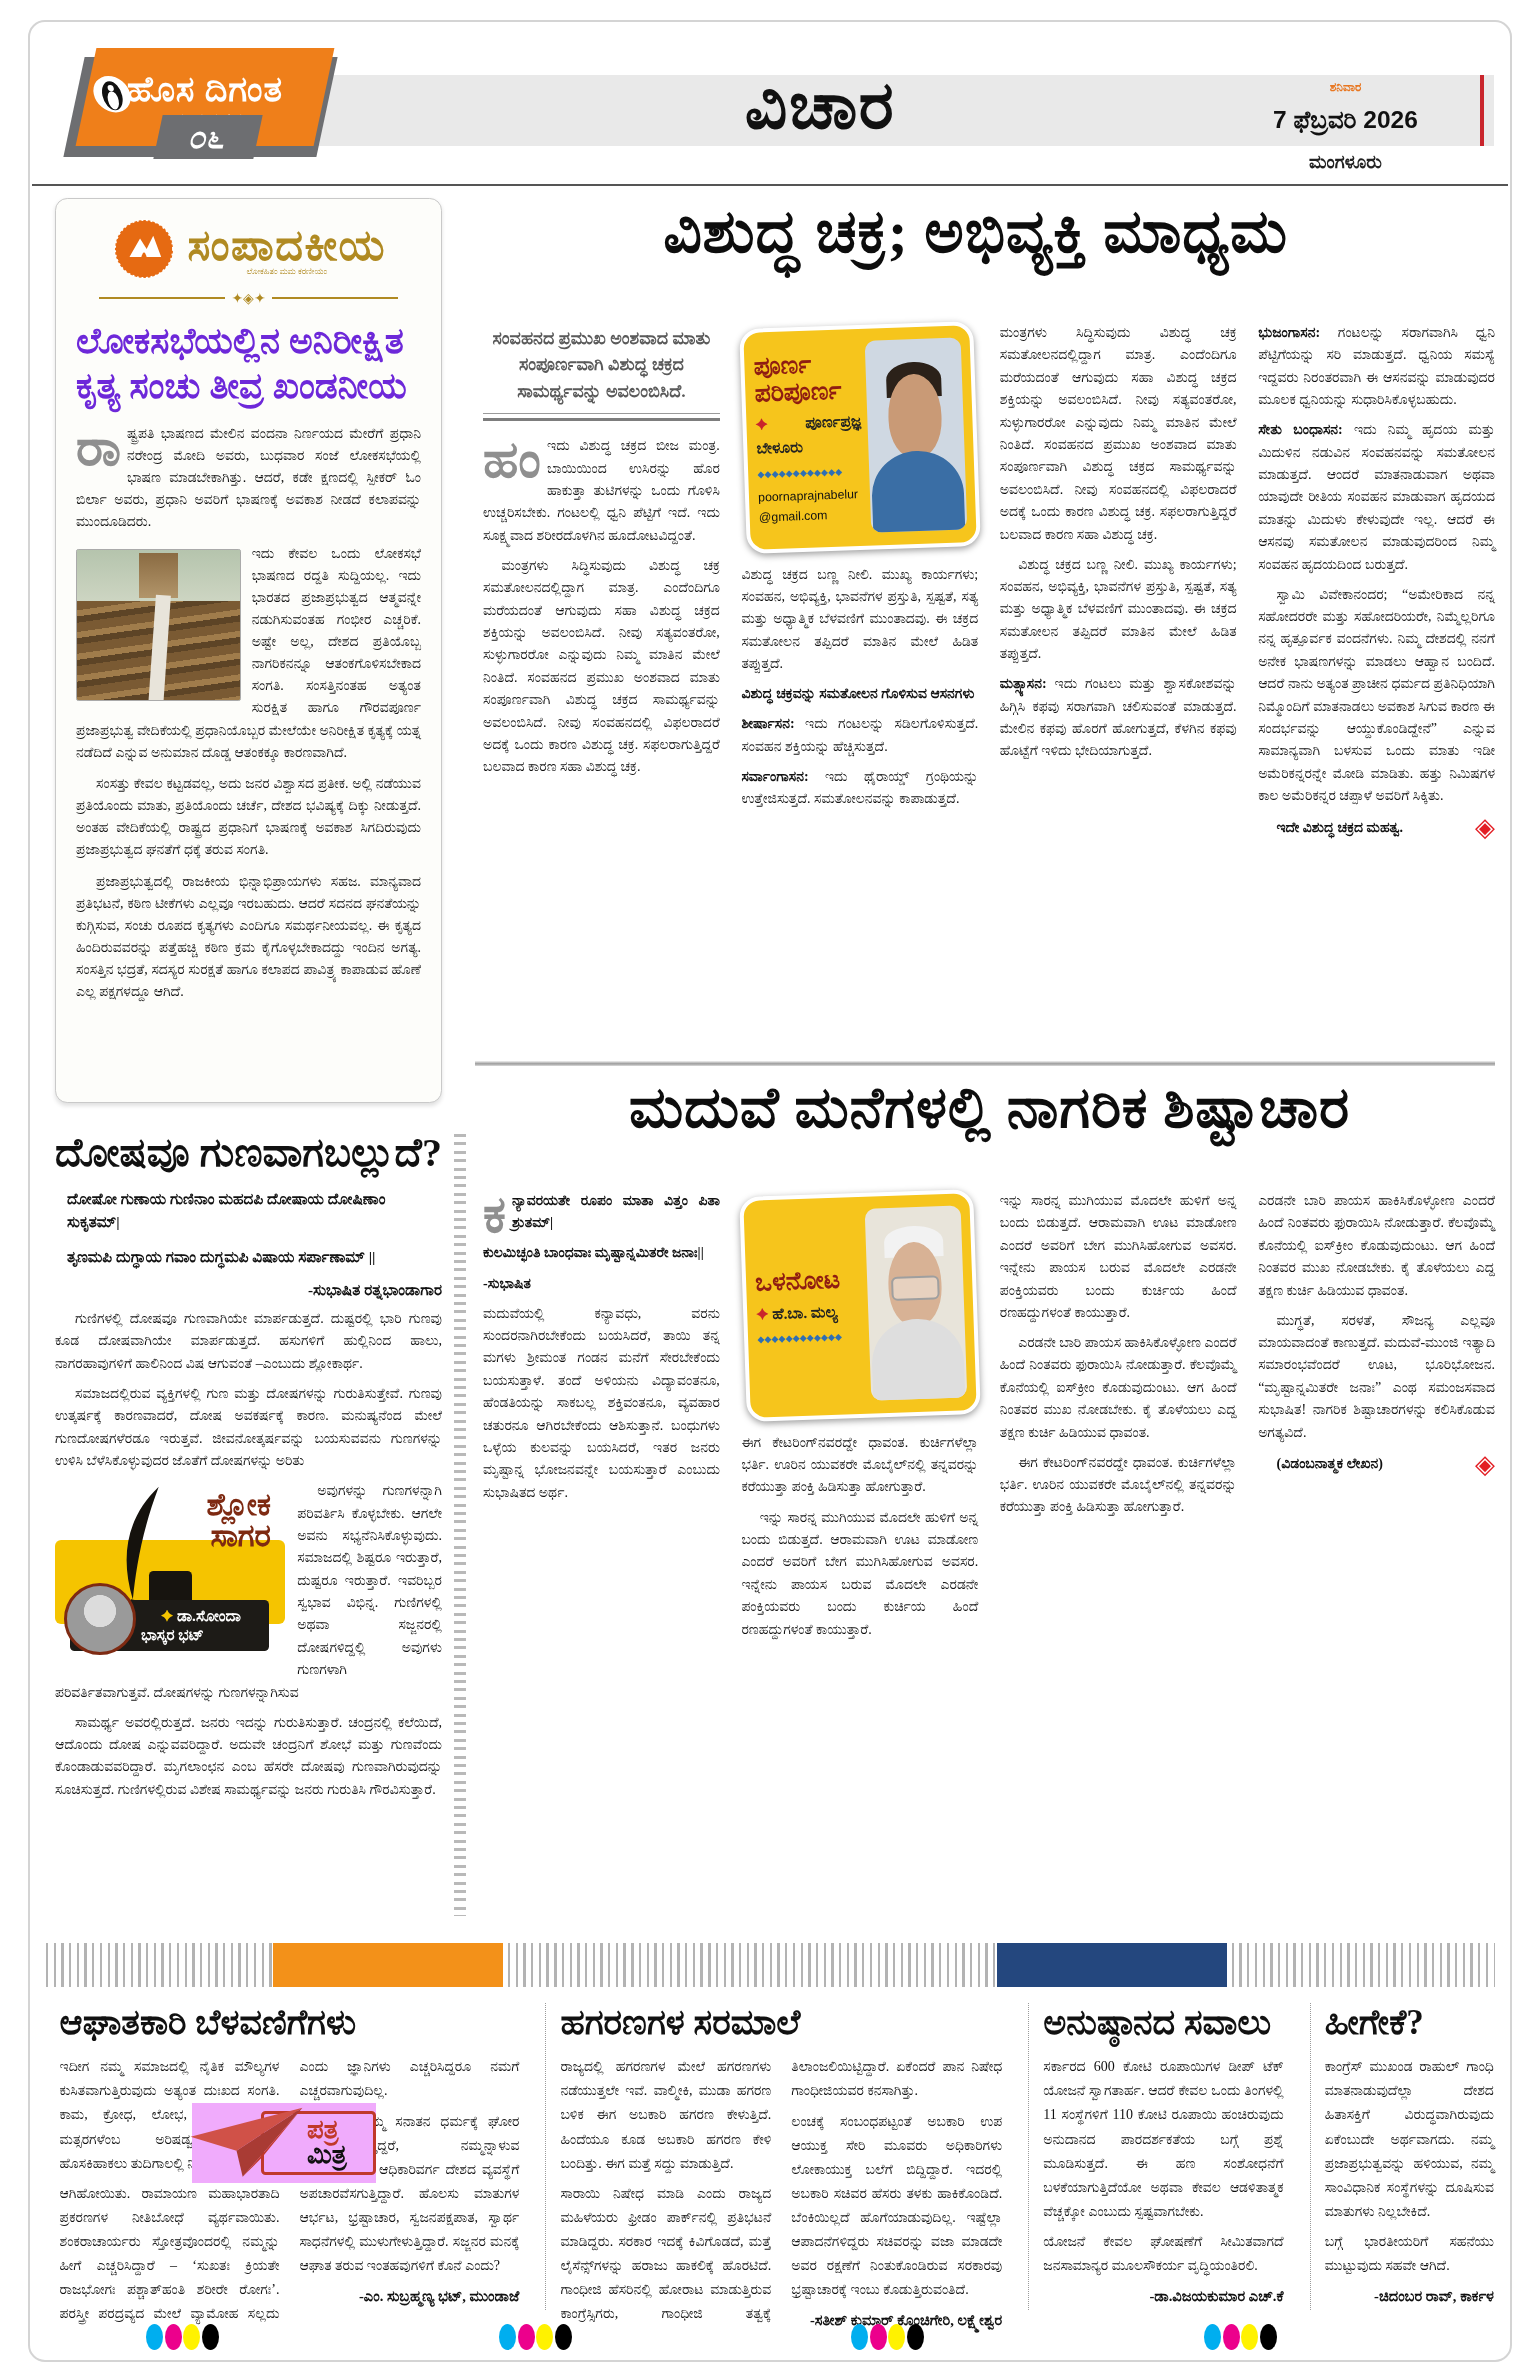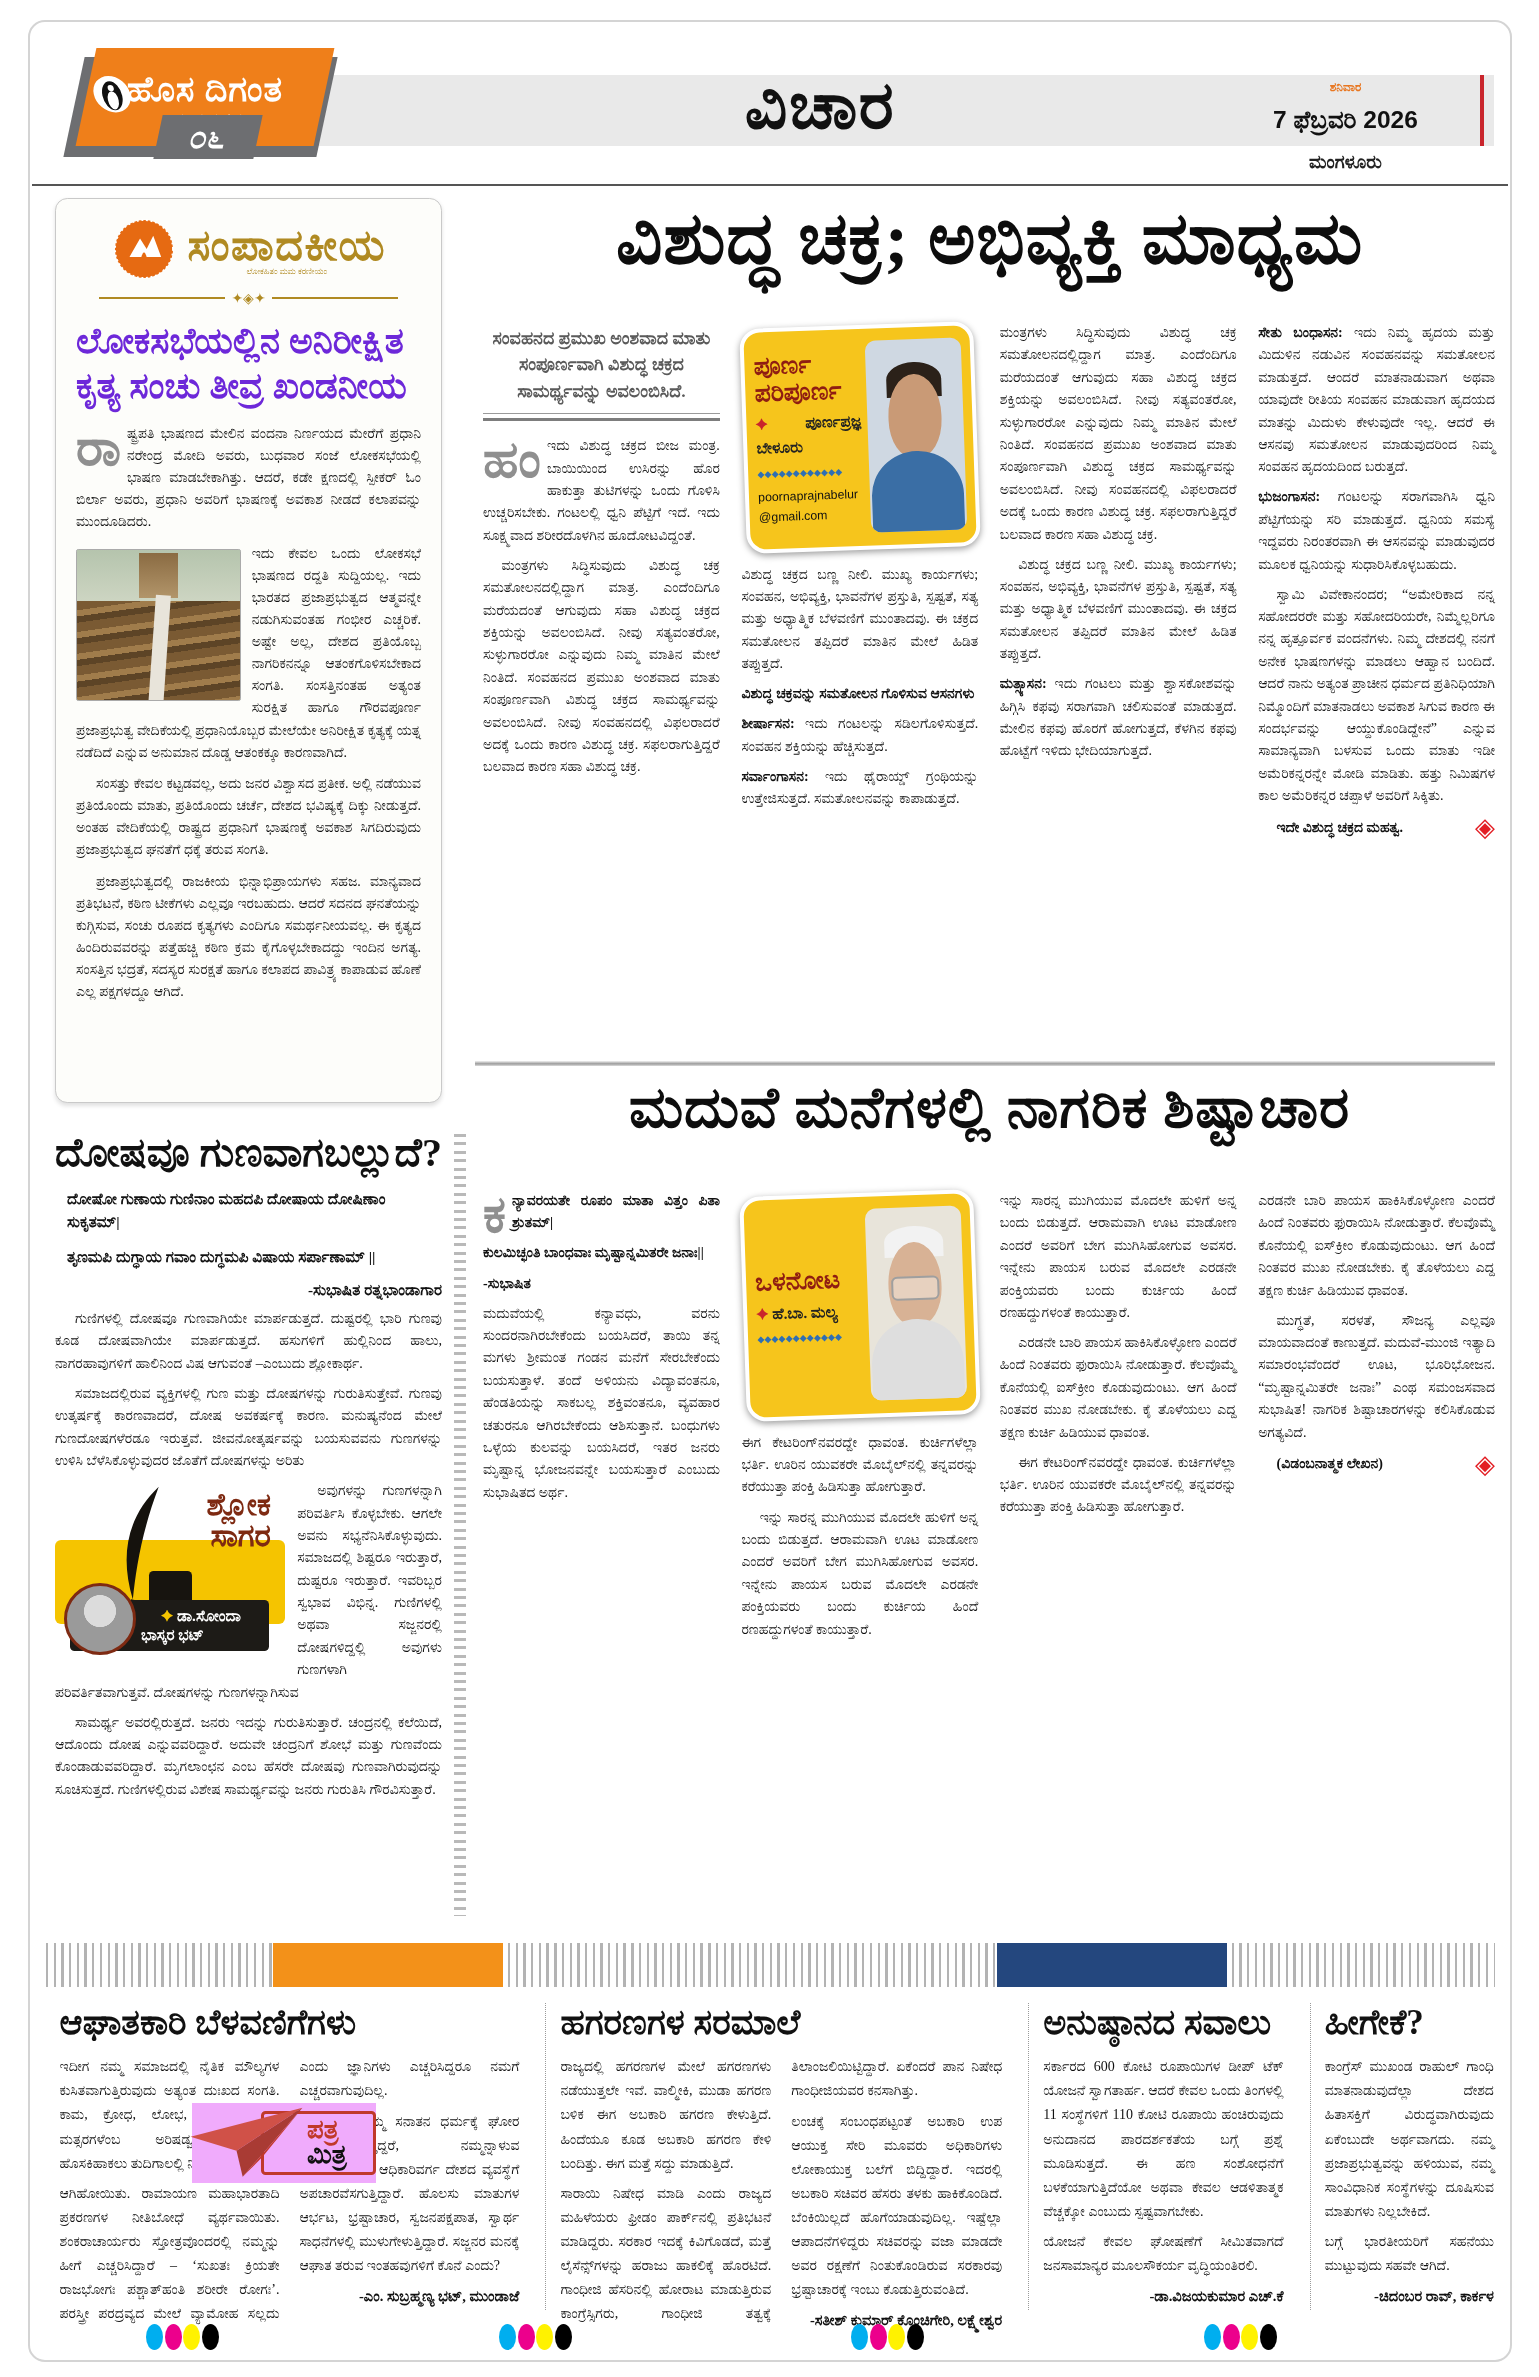--- a/index.html
+++ b/index.html
@@ -198,21 +198,21 @@
             <span class="parl-seats"></span>
             <span class="parl-aisle"></span>
         </span>
         <span>ಇದು ಕೇವಲ ಒಂದು ಲೋಕಸಭೆ ಭಾಷಣದ ರದ್ದತಿ ಸುದ್ದಿಯಲ್ಲ. ಇದು ಭಾರತದ ಪ್ರಜಾಪ್ರಭುತ್ವದ ಆತ್ಮವನ್ನೇ ನಡುಗಿಸುವಂತಹ ಗಂಭೀರ ಎಚ್ಚರಿಕೆ. ಅಷ್ಟೇ ಅಲ್ಲ, ದೇಶದ ಪ್ರತಿಯೊಬ್ಬ ನಾಗರಿಕನನ್ನೂ ಆತಂಕಗೊಳಿಸಬೇಕಾದ ಸಂಗತಿ. ಸಂಸತ್ತಿನಂತಹ ಅತ್ಯಂತ ಸುರಕ್ಷಿತ ಹಾಗೂ ಗೌರವಪೂರ್ಣ ಪ್ರಜಾಪ್ರಭುತ್ವ ವೇದಿಕೆಯಲ್ಲಿ ಪ್ರಧಾನಿಯೊಬ್ಬರ ಮೇಲೆಯೇ ಅನಿರೀಕ್ಷಿತ ಕೃತ್ಯಕ್ಕೆ ಯತ್ನ ನಡೆದಿದೆ ಎನ್ನುವ ಅನುಮಾನ ದೊಡ್ಡ ಆತಂಕಕ್ಕೂ ಕಾರಣವಾಗಿದೆ.</span>
       </p>
       <p>ಸಂಸತ್ತು ಕೇವಲ ಕಟ್ಟಡವಲ್ಲ, ಅದು ಜನರ ವಿಶ್ವಾಸದ ಪ್ರತೀಕ. ಅಲ್ಲಿ ನಡೆಯುವ ಪ್ರತಿಯೊಂದು ಮಾತು, ಪ್ರತಿಯೊಂದು ಚರ್ಚೆ, ದೇಶದ ಭವಿಷ್ಯಕ್ಕೆ ದಿಕ್ಕು ನೀಡುತ್ತದೆ. ಅಂತಹ ವೇದಿಕೆಯಲ್ಲಿ ರಾಷ್ಟ್ರದ ಪ್ರಧಾನಿಗೆ ಭಾಷಣಕ್ಕೆ ಅವಕಾಶ ಸಿಗದಿರುವುದು ಪ್ರಜಾಪ್ರಭುತ್ವದ ಘನತೆಗೆ ಧಕ್ಕೆ ತರುವ ಸಂಗತಿ.</p>
       <p>ಪ್ರಜಾಪ್ರಭುತ್ವದಲ್ಲಿ ರಾಜಕೀಯ ಭಿನ್ನಾಭಿಪ್ರಾಯಗಳು ಸಹಜ. ಮಾನ್ಯವಾದ ಪ್ರತಿಭಟನೆ, ಕಠಿಣ ಟೀಕೆಗಳು ಎಲ್ಲವೂ ಇರಬಹುದು. ಆದರೆ ಸದನದ ಘನತೆಯನ್ನು ಕುಗ್ಗಿಸುವ, ಸಂಚು ರೂಪದ ಕೃತ್ಯಗಳು ಎಂದಿಗೂ ಸಮರ್ಥನೀಯವಲ್ಲ. ಈ ಕೃತ್ಯದ ಹಿಂದಿರುವವರನ್ನು ಪತ್ತೆಹಚ್ಚಿ ಕಠಿಣ ಕ್ರಮ ಕೈಗೊಳ್ಳಬೇಕಾದದ್ದು ಇಂದಿನ ಅಗತ್ಯ. ಸಂಸತ್ತಿನ ಭದ್ರತೆ, ಸದಸ್ಯರ ಸುರಕ್ಷತೆ ಹಾಗೂ ಕಲಾಪದ ಪಾವಿತ್ರ್ಯ ಕಾಪಾಡುವ ಹೊಣೆ ಎಲ್ಲ ಪಕ್ಷಗಳದ್ದೂ ಆಗಿದೆ.</p>
     </div>
   </div>
 
-  <div class="a-headline" style="left:491px;top:198px;width:997px;font-size:72px;">ವಿಶುದ್ಧ ಚಕ್ರ; ಅಭಿವ್ಯಕ್ತಿ ಮಾಧ್ಯಮ</div>
+  <div class="a-headline" style="left:477px;top:198px;width:997px;font-size:60px;">ವಿಶುದ್ಧ ಚಕ್ರ; ಅಭಿವ್ಯಕ್ತಿ ಮಾಧ್ಯಮ</div>
   <div class="cols" style="left:483px;top:322px;width:1012px;height:729px;">
     <div class="acol">
       <div class="standfirst">ಸಂವಹನದ ಪ್ರಮುಖ ಅಂಶವಾದ ಮಾತು ಸಂಪೂರ್ಣವಾಗಿ ವಿಶುದ್ಧ ಚಕ್ರದ ಸಾಮರ್ಥ್ಯವನ್ನು ಅವಲಂಬಿಸಿದೆ.</div>
       <div class="sf-rule"></div>
       <p class="nofirst"><span class="dropcap">ಹಂ</span><span>ಇದು ವಿಶುದ್ಧ ಚಕ್ರದ ಬೀಜ ಮಂತ್ರ. ಬಾಯಿಯಿಂದ ಉಸಿರನ್ನು ಹೊರ ಹಾಕುತ್ತಾ ತುಟಿಗಳನ್ನು ಒಂದು ಗೊಳಿಸಿ ಉಚ್ಚರಿಸಬೇಕು. ಗಂಟಲಲ್ಲಿ ಧ್ವನಿ ಪೆಟ್ಟಿಗೆ ಇದೆ. ಇದು ಸೂಕ್ಷ್ಮವಾದ ಶರೀರದೊಳಗಿನ ಹೂದೋಟವಿದ್ದಂತೆ.</span></p>
       <p>ಮಂತ್ರಗಳು ಸಿದ್ಧಿಸುವುದು ವಿಶುದ್ಧ ಚಕ್ರ ಸಮತೋಲನದಲ್ಲಿದ್ದಾಗ ಮಾತ್ರ. ಎಂದೆಂದಿಗೂ ಮರೆಯದಂತೆ ಆಗುವುದು ಸಹಾ ವಿಶುದ್ಧ ಚಕ್ರದ ಶಕ್ತಿಯನ್ನು ಅವಲಂಬಿಸಿದೆ. ನೀವು ಸತ್ಯವಂತರೋ, ಸುಳ್ಳುಗಾರರೋ ಎನ್ನುವುದು ನಿಮ್ಮ ಮಾತಿನ ಮೇಲೆ ನಿಂತಿದೆ. ಸಂವಹನದ ಪ್ರಮುಖ ಅಂಶವಾದ ಮಾತು ಸಂಪೂರ್ಣವಾಗಿ ವಿಶುದ್ಧ ಚಕ್ರದ ಸಾಮರ್ಥ್ಯವನ್ನು ಅವಲಂಬಿಸಿದೆ. ನೀವು ಸಂವಹನದಲ್ಲಿ ವಿಫಲರಾದರೆ ಅದಕ್ಕೆ ಒಂದು ಕಾರಣ ವಿಶುದ್ಧ ಚಕ್ರ. ಸಫಲರಾಗುತ್ತಿದ್ದರೆ ಬಲವಾದ ಕಾರಣ ಸಹಾ ವಿಶುದ್ಧ ಚಕ್ರ.</p>
     </div>
     <div class="acol">
       <div class="card">
         <div class="card-left">
@@ -231,22 +231,22 @@
       <p class="nofirst lead-bold">ವಿಶುದ್ಧ ಚಕ್ರವನ್ನು ಸಮತೋಲನ ಗೊಳಿಸುವ ಆಸನಗಳು</p>
       <p class="nofirst"><span class="lead-bold">ಶೀರ್ಷಾಸನ:</span><span> ಇದು ಗಂಟಲನ್ನು ಸಡಿಲಗೊಳಿಸುತ್ತದೆ. ಸಂವಹನ ಶಕ್ತಿಯನ್ನು ಹೆಚ್ಚಿಸುತ್ತದೆ.</span></p>
       <p class="nofirst"><span class="lead-bold">ಸರ್ವಾಂಗಾಸನ:</span><span> ಇದು ಥೈರಾಯ್ಡ್ ಗ್ರಂಥಿಯನ್ನು ಉತ್ತೇಜಿಸುತ್ತದೆ. ಸಮತೋಲನವನ್ನು ಕಾಪಾಡುತ್ತದೆ.</span></p>
     </div>
     <div class="acol">
       <p class="nofirst">ಮಂತ್ರಗಳು ಸಿದ್ಧಿಸುವುದು ವಿಶುದ್ಧ ಚಕ್ರ ಸಮತೋಲನದಲ್ಲಿದ್ದಾಗ ಮಾತ್ರ. ಎಂದೆಂದಿಗೂ ಮರೆಯದಂತೆ ಆಗುವುದು ಸಹಾ ವಿಶುದ್ಧ ಚಕ್ರದ ಶಕ್ತಿಯನ್ನು ಅವಲಂಬಿಸಿದೆ. ನೀವು ಸತ್ಯವಂತರೋ, ಸುಳ್ಳುಗಾರರೋ ಎನ್ನುವುದು ನಿಮ್ಮ ಮಾತಿನ ಮೇಲೆ ನಿಂತಿದೆ. ಸಂವಹನದ ಪ್ರಮುಖ ಅಂಶವಾದ ಮಾತು ಸಂಪೂರ್ಣವಾಗಿ ವಿಶುದ್ಧ ಚಕ್ರದ ಸಾಮರ್ಥ್ಯವನ್ನು ಅವಲಂಬಿಸಿದೆ. ನೀವು ಸಂವಹನದಲ್ಲಿ ವಿಫಲರಾದರೆ ಅದಕ್ಕೆ ಒಂದು ಕಾರಣ ವಿಶುದ್ಧ ಚಕ್ರ. ಸಫಲರಾಗುತ್ತಿದ್ದರೆ ಬಲವಾದ ಕಾರಣ ಸಹಾ ವಿಶುದ್ಧ ಚಕ್ರ.</p>
       <p>ವಿಶುದ್ಧ ಚಕ್ರದ ಬಣ್ಣ ನೀಲಿ. ಮುಖ್ಯ ಕಾರ್ಯಗಳು; ಸಂವಹನ, ಅಭಿವ್ಯಕ್ತಿ, ಭಾವನೆಗಳ ಪ್ರಸ್ತುತಿ, ಸ್ಪಷ್ಟತೆ, ಸತ್ಯ ಮತ್ತು ಅಧ್ಯಾತ್ಮಿಕ ಬೆಳವಣಿಗೆ ಮುಂತಾದವು. ಈ ಚಕ್ರದ ಸಮತೋಲನ ತಪ್ಪಿದರೆ ಮಾತಿನ ಮೇಲೆ ಹಿಡಿತ ತಪ್ಪುತ್ತದೆ.</p>
       <p class="nofirst"><span class="lead-bold">ಮತ್ಸ್ಯಾಸನ:</span><span> ಇದು ಗಂಟಲು ಮತ್ತು ಶ್ವಾಸಕೋಶವನ್ನು ಹಿಗ್ಗಿಸಿ ಕಫವು ಸರಾಗವಾಗಿ ಚಲಿಸುವಂತೆ ಮಾಡುತ್ತದೆ. ಮೇಲಿನ ಕಫವು ಹೊರಗೆ ಹೋಗುತ್ತದೆ, ಕೆಳಗಿನ ಕಫವು ಹೊಟ್ಟೆಗೆ ಇಳಿದು ಭೇದಿಯಾಗುತ್ತದೆ.</span></p>
     </div>
     <div class="acol">
+      <p class="nofirst"><span class="lead-bold">ಭುಜಂಗಾಸನ:</span><span> ಗಂಟಲನ್ನು ಸರಾಗವಾಗಿಸಿ ಧ್ವನಿ ಪೆಟ್ಟಿಗೆಯನ್ನು ಸರಿ ಮಾಡುತ್ತದೆ. ಧ್ವನಿಯ ಸಮಸ್ಯೆ ಇದ್ದವರು ನಿರಂತರವಾಗಿ ಈ ಆಸನವನ್ನು ಮಾಡುವುದರ ಮೂಲಕ ಧ್ವನಿಯನ್ನು ಸುಧಾರಿಸಿಕೊಳ್ಳಬಹುದು.</span></p>
       <p class="nofirst"><span class="lead-bold">ಸೇತು ಬಂಧಾಸನ:</span><span> ಇದು ನಿಮ್ಮ ಹೃದಯ ಮತ್ತು ಮಿದುಳಿನ ನಡುವಿನ ಸಂವಹನವನ್ನು ಸಮತೋಲನ ಮಾಡುತ್ತದೆ. ಆಂದರೆ ಮಾತನಾಡುವಾಗ ಅಥವಾ ಯಾವುದೇ ರೀತಿಯ ಸಂವಹನ ಮಾಡುವಾಗ ಹೃದಯದ ಮಾತನ್ನು ಮಿದುಳು ಕೇಳುವುದೇ ಇಲ್ಲ. ಆದರೆ ಈ ಆಸನವು ಸಮತೋಲನ ಮಾಡುವುದರಿಂದ ನಿಮ್ಮ ಸಂವಹನ ಹೃದಯದಿಂದ ಬರುತ್ತದೆ.</span></p>
-      <p class="nofirst"><span class="lead-bold">ಭುಜಂಗಾಸನ:</span><span> ಗಂಟಲನ್ನು ಸರಾಗವಾಗಿಸಿ ಧ್ವನಿ ಪೆಟ್ಟಿಗೆಯನ್ನು ಸರಿ ಮಾಡುತ್ತದೆ. ಧ್ವನಿಯ ಸಮಸ್ಯೆ ಇದ್ದವರು ನಿರಂತರವಾಗಿ ಈ ಆಸನವನ್ನು ಮಾಡುವುದರ ಮೂಲಕ ಧ್ವನಿಯನ್ನು ಸುಧಾರಿಸಿಕೊಳ್ಳಬಹುದು.</span></p>
       <p>ಸ್ವಾಮಿ ವಿವೇಕಾನಂದರ; “ಅಮೇರಿಕಾದ ನನ್ನ ಸಹೋದರರೇ ಮತ್ತು ಸಹೋದರಿಯರೇ, ನಿಮ್ಮೆಲ್ಲರಿಗೂ ನನ್ನ ಹೃತ್ಪೂರ್ವಕ ವಂದನೆಗಳು. ನಿಮ್ಮ ದೇಶದಲ್ಲಿ ನನಗೆ ಅನೇಕ ಭಾಷಣಗಳನ್ನು ಮಾಡಲು ಆಹ್ವಾನ ಬಂದಿದೆ. ಆದರೆ ನಾನು ಅತ್ಯಂತ ಪ್ರಾಚೀನ ಧರ್ಮದ ಪ್ರತಿನಿಧಿಯಾಗಿ ನಿಮ್ಮೊಂದಿಗೆ ಮಾತನಾಡಲು ಅವಕಾಶ ಸಿಗುವ ಕಾರಣ ಈ ಸಂದರ್ಭವನ್ನು ಆಯ್ದುಕೊಂಡಿದ್ದೇನೆ” ಎನ್ನುವ ಸಾಮಾನ್ಯವಾಗಿ ಬಳಸುವ ಒಂದು ಮಾತು ಇಡೀ ಅಮೆರಿಕನ್ನರನ್ನೇ ಮೋಡಿ ಮಾಡಿತು. ಹತ್ತು ನಿಮಿಷಗಳ ಕಾಲ ಅಮೆರಿಕನ್ನರ ಚಪ್ಪಾಳೆ ಅವರಿಗೆ ಸಿಕ್ಕಿತು.</p>
       <p class="end-line">
         <span>ಇದೇ ವಿಶುದ್ಧ ಚಕ್ರದ ಮಹತ್ವ.</span>
         <span class="diamond">◈</span>
       </p>
     </div>
   </div>
 
   <div class="art-rule"></div>
 

